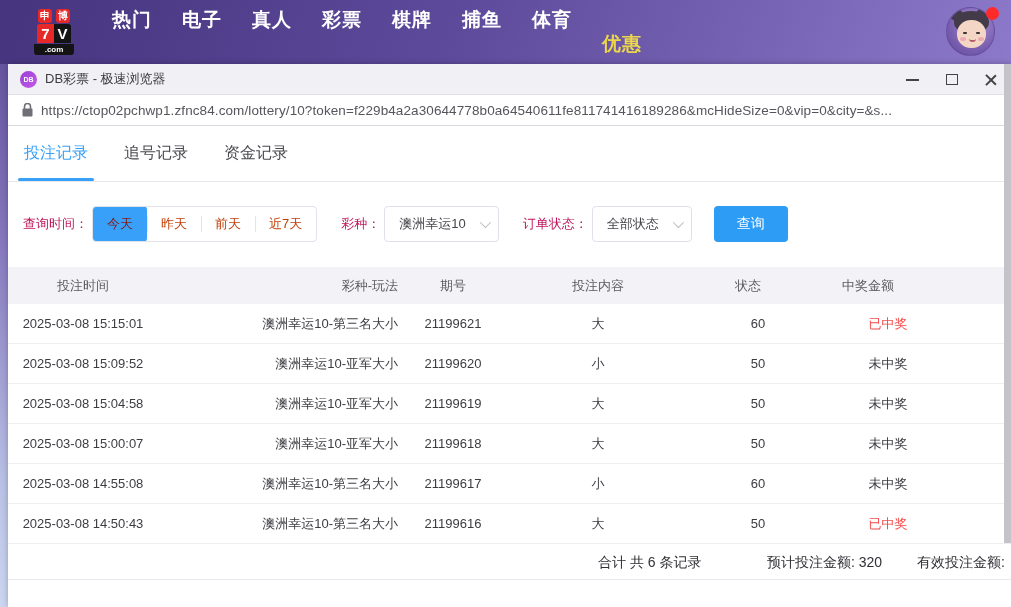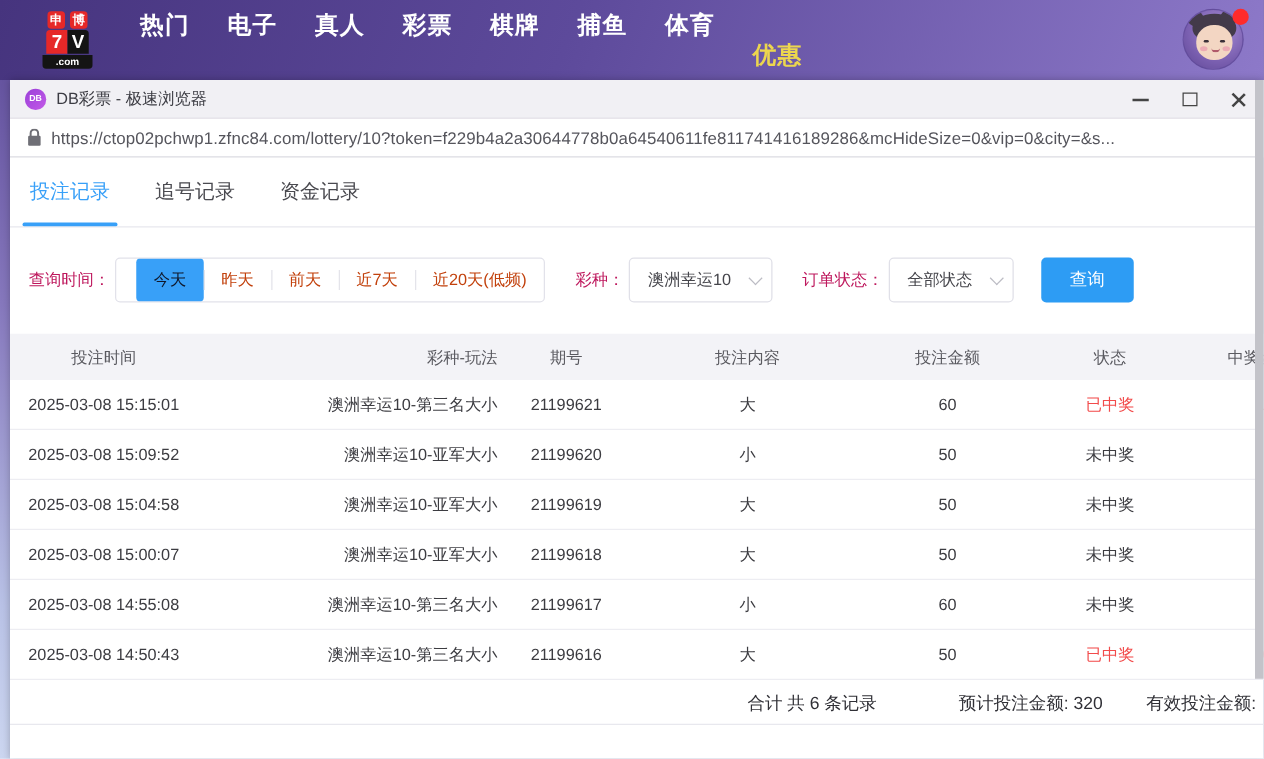--- a/index.html
+++ b/index.html
@@ -74,21 +74,21 @@
   .tab { font-size:16px; color:#4a4a50; cursor:pointer; position:relative; height:100%; display:flex; align-items:center; }
   .tab.active { color:#38a0f8; }
   .tab.active::after { content:""; position:absolute; left:-6px; right:-6px; bottom:0; height:3px; background:#38a0f8; border-radius:2px; }
 
   
   .filter-bar { margin-top:24px; height:36px; display:flex; align-items:center; padding-left:15px; }
   .filter-label { font-size:13px; color:#be185d; margin-right:4px; white-space:nowrap; }
   .time-group { display:flex; align-items:center; height:36px; border:1px solid #e2e2ea; border-radius:4px; overflow:hidden; background:#fff; }
   .time-opt { font-size:13px; color:#c2410c; padding:0 14px; height:36px; display:flex; align-items:center; cursor:pointer; position:relative; }
   .time-opt + .time-opt::before { content:""; position:absolute; left:0; top:10px; bottom:10px; width:1px; background:#e4e4ea; }
-  .time-opt.active { background:#38a0f8; color:#0f172a; border-radius:4px;margin-left:16px; }
+  .time-opt.active { background:#38a0f8; color:#7f1d1d; border-radius:4px; }
   .time-opt.active::before { display:none; }
   .sel-wrap { height:36px; border:1px solid #e0e0e8; border-radius:4px; display:flex; align-items:center;
               padding:0 10px 0 14px; cursor:pointer; background:#fff; }
   .sel-value { font-size:13px; color:#45454b; margin-right:14px; white-space:nowrap; }
   .chevron { width:8px; height:8px; border-right:1.5px solid #bcbcc4; border-bottom:1.5px solid #bcbcc4;
              transform:rotate(45deg) translateY(-2px); }
   .gap24 { width:24px; }
   .search-btn { margin-left:22px; width:74px; height:36px; background:#2d9cf4; color:#fff; font-size:14px;
                 border:none; border-radius:4px; cursor:pointer; }
 
@@ -179,21 +179,20 @@
       <span class="tab">资金记录</span>
     </div>
 
   <div class="filter-bar">
     <span class="filter-label">查询时间：</span>
     <div class="time-group">
         <span class="time-opt active">今天</span>
         <span class="time-opt">昨天</span>
         <span class="time-opt">前天</span>
         <span class="time-opt">近7天</span>
-        <span class="time-opt">近20天(低频)</span>
       </div>
     <div class="gap24"></div>
     <span class="filter-label">彩种：</span>
     <div class="sel-wrap">
       <span class="sel-value">澳洲幸运10</span>
       <span class="chevron"></span>
     </div>
     <div class="gap24"></div>
     <span class="filter-label">订单状态：</span>
     <div class="sel-wrap">
@@ -202,21 +201,20 @@
     </div>
     <button class="search-btn">查询</button>
   </div>
 
   <div class="btable">
     <div class="thead">
         <span class="cell c1">投注时间</span>
         <span class="cell c2">彩种-玩法</span>
         <span class="cell c3">期号</span>
         <span class="cell c4">投注内容</span>
-        <span class="cell c5">投注金额</span>
         <span class="cell c6">状态</span>
         <span class="cell c7">中奖金额</span>
       </div>
     <div class="tbody">
         <div class="trow">
           <span class="cell c1">2025-03-08 15:15:01</span>
           <span class="cell c2">澳洲幸运10-第三名大小</span>
           <span class="cell c3">21199621</span>
           <span class="cell c4">大</span>
           <span class="cell c5">60</span>

